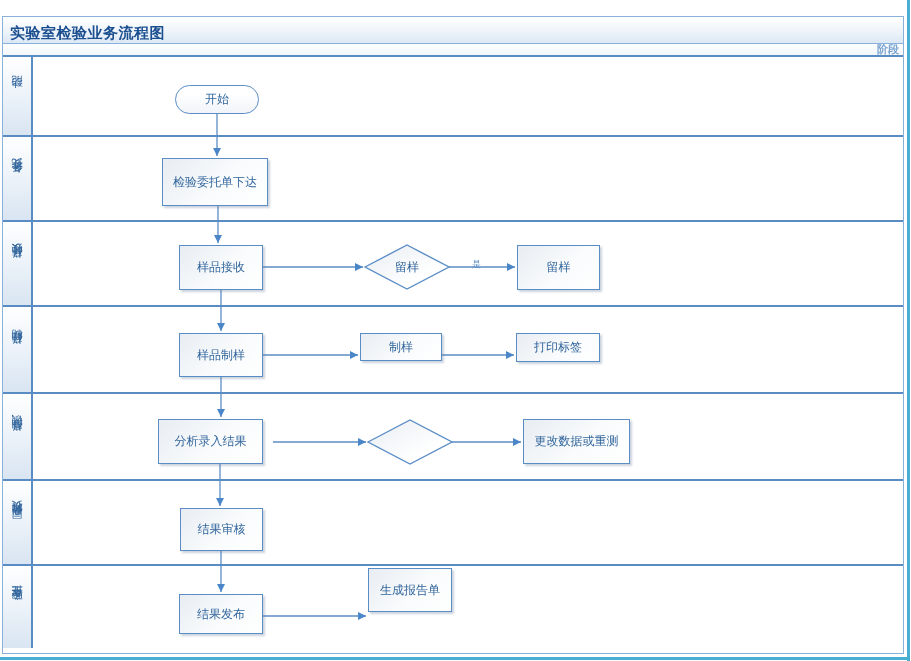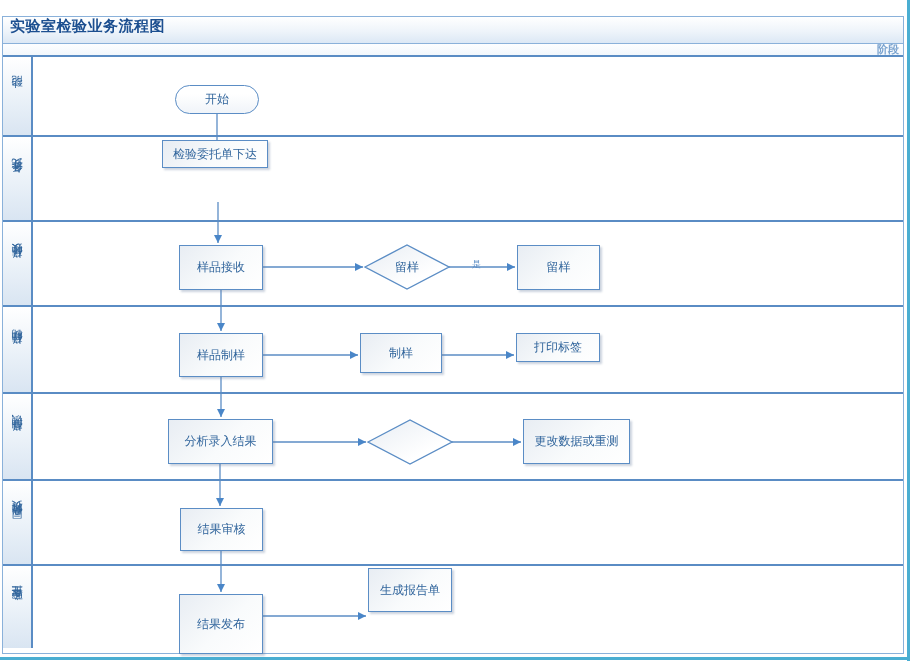--- a/index.html
+++ b/index.html
@@ -14,21 +14,21 @@
   .edge-bottom { position:absolute; left:0; bottom:1px; width:908px; height:3px; background:#4aaed2; }
 
   
   .frame {
     position:absolute; left:2px; top:16px; width:902px; height:638px;
     border:1px solid #8ab1da; background:#ffffff;
   }
   .title-bar {
     height:27px; border-bottom:1px solid #8ab1da;
     background:linear-gradient(180deg,#ffffff 0%,#eef4fa 55%,#dce8f5 100%);
-    display:flex; align-items:flex-start; padding-left:7px;
+    display:flex; align-items:flex-end; padding-left:7px;
   }
   .title-bar span { font-size:15px; font-weight:bold; color:#1c4f90; letter-spacing:0.5px; }
   .stage-band {
     height:13px; border-bottom:2px solid #5a8cc4;
     background:linear-gradient(180deg,#fdfeff,#f2f7fc);
     display:flex; align-items:center; justify-content:flex-end; padding-right:4px;font-weight:bold;
   }
   .stage-band span { font-size:11px; color:#7aa3cf; line-height:11px; }
 
   .lanes { width:100%; }
@@ -144,30 +144,30 @@
     <line x1="442" y1="355" x2="514" y2="355" marker-end="url(#arrow)"></line>
     <line x1="221" y1="377" x2="221" y2="417" marker-end="url(#arrow)"></line>
     <line x1="273" y1="442" x2="366" y2="442" marker-end="url(#arrow)"></line>
     <line x1="452" y1="442" x2="521" y2="442" marker-end="url(#arrow)"></line>
     <line x1="220" y1="464" x2="220" y2="506" marker-end="url(#arrow)"></line>
     <line x1="221" y1="551" x2="221" y2="592" marker-end="url(#arrow)"></line>
     <line x1="263" y1="616" x2="366" y2="616" marker-end="url(#arrow)"></line>
   </svg>
 
   <div class="node oval" style="left:175px;top:85px;width:84px;height:29px">开始</div>
-  <div class="node" style="left:162px;top:140px;width:106px;height:28px">检验委托单下达</div>
+  <div class="node" style="left:162px;top:158px;width:106px;height:48px">检验委托单下达</div>
   <div class="node" style="left:179px;top:245px;width:84px;height:45px">样品接收</div>
   <div class="diamond-label" style="left:365px;top:245px;width:84px;height:44px">留样</div>
   <div class="node" style="left:517px;top:245px;width:83px;height:45px">留样</div>
   <div class="node" style="left:179px;top:333px;width:84px;height:44px">样品制样</div>
-  <div class="node" style="left:360px;top:333px;width:82px;height:40px">制样</div>
+  <div class="node" style="left:360px;top:333px;width:82px;height:28px">制样</div>
   <div class="node" style="left:516px;top:333px;width:84px;height:29px">打印标签</div>
-  <div class="node" style="left:168px;top:419px;width:105px;height:45px">分析录入结果</div>
+  <div class="node" style="left:158px;top:419px;width:105px;height:45px">分析录入结果</div>
   <div class="node" style="left:523px;top:419px;width:107px;height:45px">更改数据或重测</div>
   <div class="node" style="left:180px;top:508px;width:83px;height:43px">结果审核</div>
-  <div class="node" style="left:179px;top:594px;width:84px;height:60px">结果发布</div>
+  <div class="node" style="left:179px;top:594px;width:84px;height:40px">结果发布</div>
   <div class="node" style="left:368px;top:568px;width:84px;height:44px">生成报告单</div>
 
   <div class="edge-label" style="left:472px;top:258px">是</div>
 
   <div class="edge-right"></div>
   <div class="edge-bottom"></div>
 </div>
 
 </body></html>

